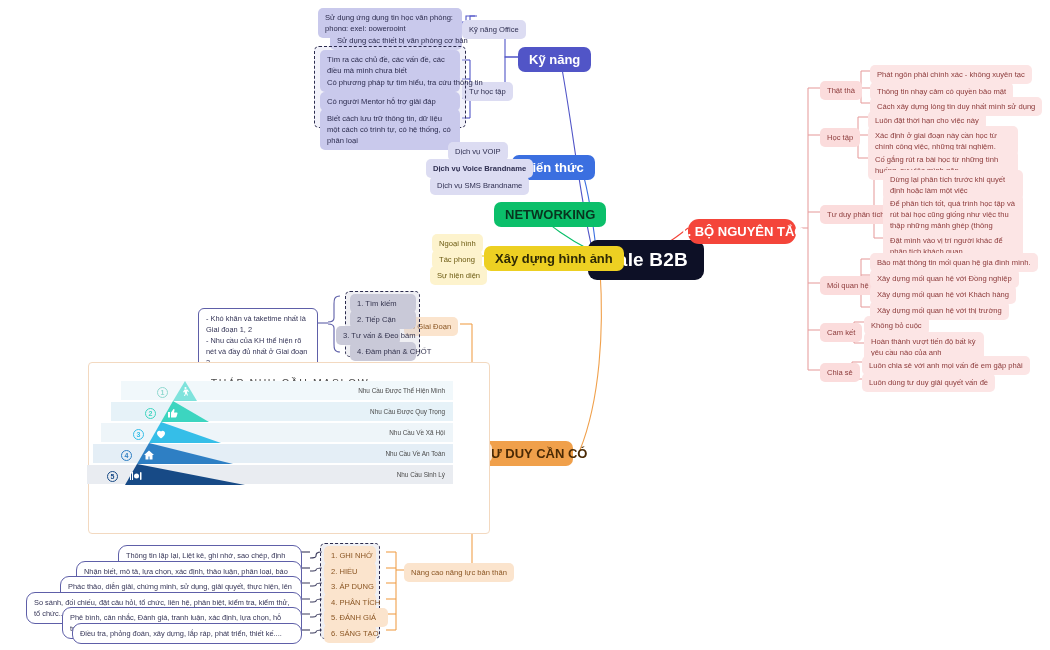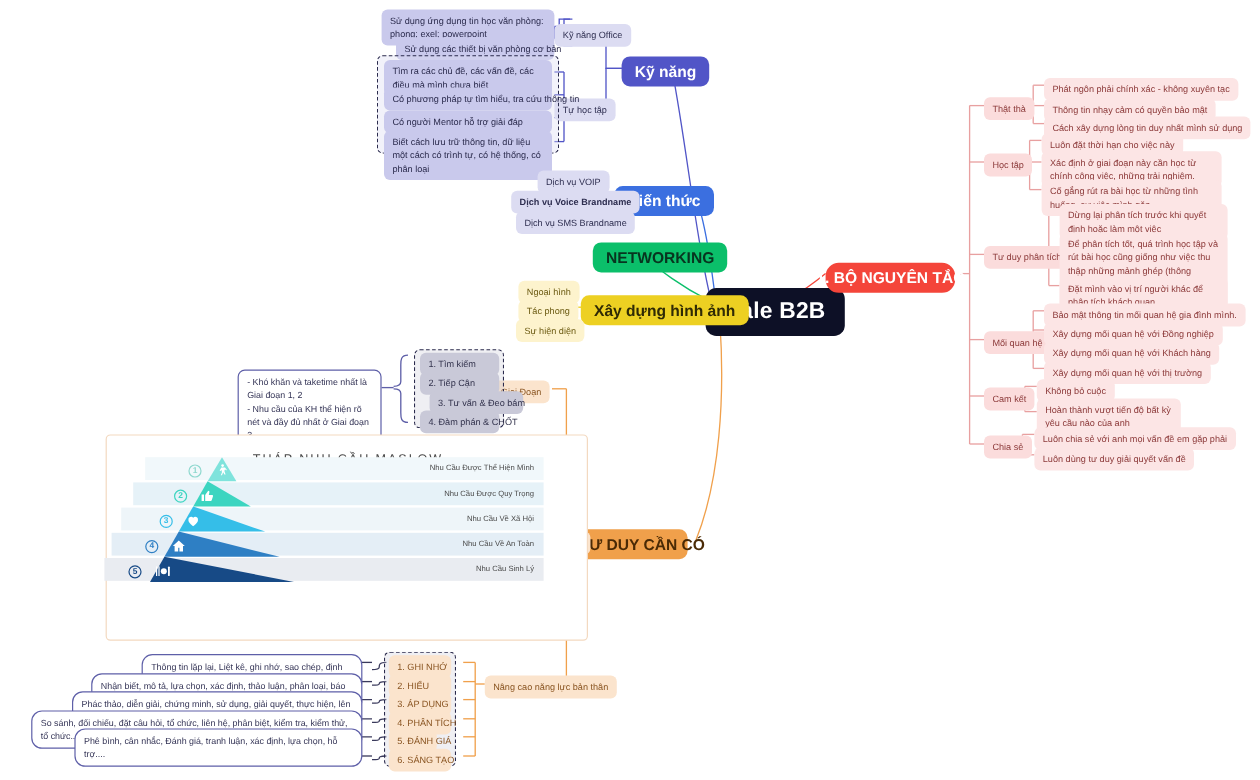--- a/index.html
+++ b/index.html
@@ -239,21 +239,21 @@
 
   <div class="node chip rosel" style="left:862px;top:356px;">Luôn chia sẻ với anh mọi vấn đề em gặp phải</div>
   <div class="node chip rosel" style="left:862px;top:373px;">Luôn dùng tư duy giải quyết vấn đề</div>
 
   <div class="node pill orange" style="left:483px;top:441px;width:90px;justify-content:center;">2. TƯ DUY CẦN CÓ</div>
 
   <div class="node chip peach" style="left:404px;top:317px;">4 Giai Đoạn</div>
   <div class="dashgrp plain" style="left:345px;top:291px;width:75px;height:66px;"></div>
   <div class="node chip grey" style="left:350px;top:294px;width:66px;">1. Tìm kiếm</div>
   <div class="node chip grey" style="left:350px;top:310px;width:66px;">2. Tiếp Cận</div>
-  <div class="node chip grey" style="left:358px;top:326px;width:78px;">3. Tư vấn &amp; Đeo bám</div>
+  <div class="node chip grey" style="left:336px;top:326px;width:64px;">3. Tư vấn &amp; Đeo bám</div>
   <div class="node chip grey" style="left:350px;top:342px;width:66px;">4. Đàm phán &amp; CHỐT</div>
   <div class="outline" style="position:absolute;left:198px;top:308px;width:120px;white-space:pre-line;">- Khó khăn và taketime nhất là Giai đoạn 1, 2
 - Nhu cầu của KH thể hiện rõ nét và đầy đủ nhất ở Giai đoạn 3.</div>
 
   <div class="node chip peach" style="left:404px;top:443px;">Tháp nhu cầu Maslow</div>
 
   <div id="maslow-card">
     <div id="maslow-title">THÁP NHU CẦU MASLOW</div>
 
     <div id="pyr">
@@ -306,22 +306,23 @@
     </div>
   </div>
 
   <div class="node chip peach" style="left:404px;top:563px;">Nâng cao năng lực bản thân</div>
 
   <div class="dashgrp plain" style="left:320px;top:543px;width:60px;height:96px;"></div>
   <div class="node chip peach" style="left:324px;top:546px;width:52px;">1. GHI NHỚ</div>
   <div class="node chip peach" style="left:324px;top:562px;width:52px;">2. HIỂU</div>
   <div class="node chip peach" style="left:324px;top:577px;width:52px;">3. ÁP DỤNG</div>
   <div class="node chip peach" style="left:324px;top:593px;width:52px;">4. PHÂN TÍCH</div>
-  <div class="node chip peach" style="left:324px;top:608px;width:40px;">5. ĐÁNH GIÁ</div>
+  <div class="node chip peach" style="left:324px;top:608px;width:64px;">5. ĐÁNH GIÁ</div>
   <div class="node chip peach" style="left:324px;top:624px;width:52px;">6. SÁNG TẠO</div>
 
   <div class="outline" style="position:absolute;left:118px;top:545px;width:184px;border-radius:9px;">Thông tin lặp lại, Liệt kê, ghi nhớ, sao chép, định nghĩa...</div>
   <div class="outline" style="position:absolute;left:76px;top:561px;width:226px;border-radius:9px;">Nhận biết, mô tả, lựa chọn, xác định, thảo luận, phân loại, báo cáo...</div>
   <div class="outline" style="position:absolute;left:60px;top:576px;width:242px;border-radius:9px;">Phác thảo, diễn giải, chứng minh, sử dụng, giải quyết, thực hiện, lên lịch, vận hành...</div>
   <div class="outline" style="position:absolute;left:26px;top:592px;width:276px;border-radius:9px;">So sánh, đối chiếu, đặt câu hỏi, tổ chức, liên hệ, phân biệt, kiểm tra, kiểm thử, tổ chức....</div>
   <div class="outline" style="position:absolute;left:62px;top:607px;width:240px;border-radius:9px;">Phê bình, cân nhắc, Đánh giá, tranh luận, xác định, lựa chọn, hỗ trợ....</div>
+  <div class="outline" style="position:absolute;left:72px;top:623px;width:230px;border-radius:9px;">Điều tra, phỏng đoán, xây dựng, lắp ráp, phát triển, thiết kế....</div>
 
 </div>
 
 </body></html>

